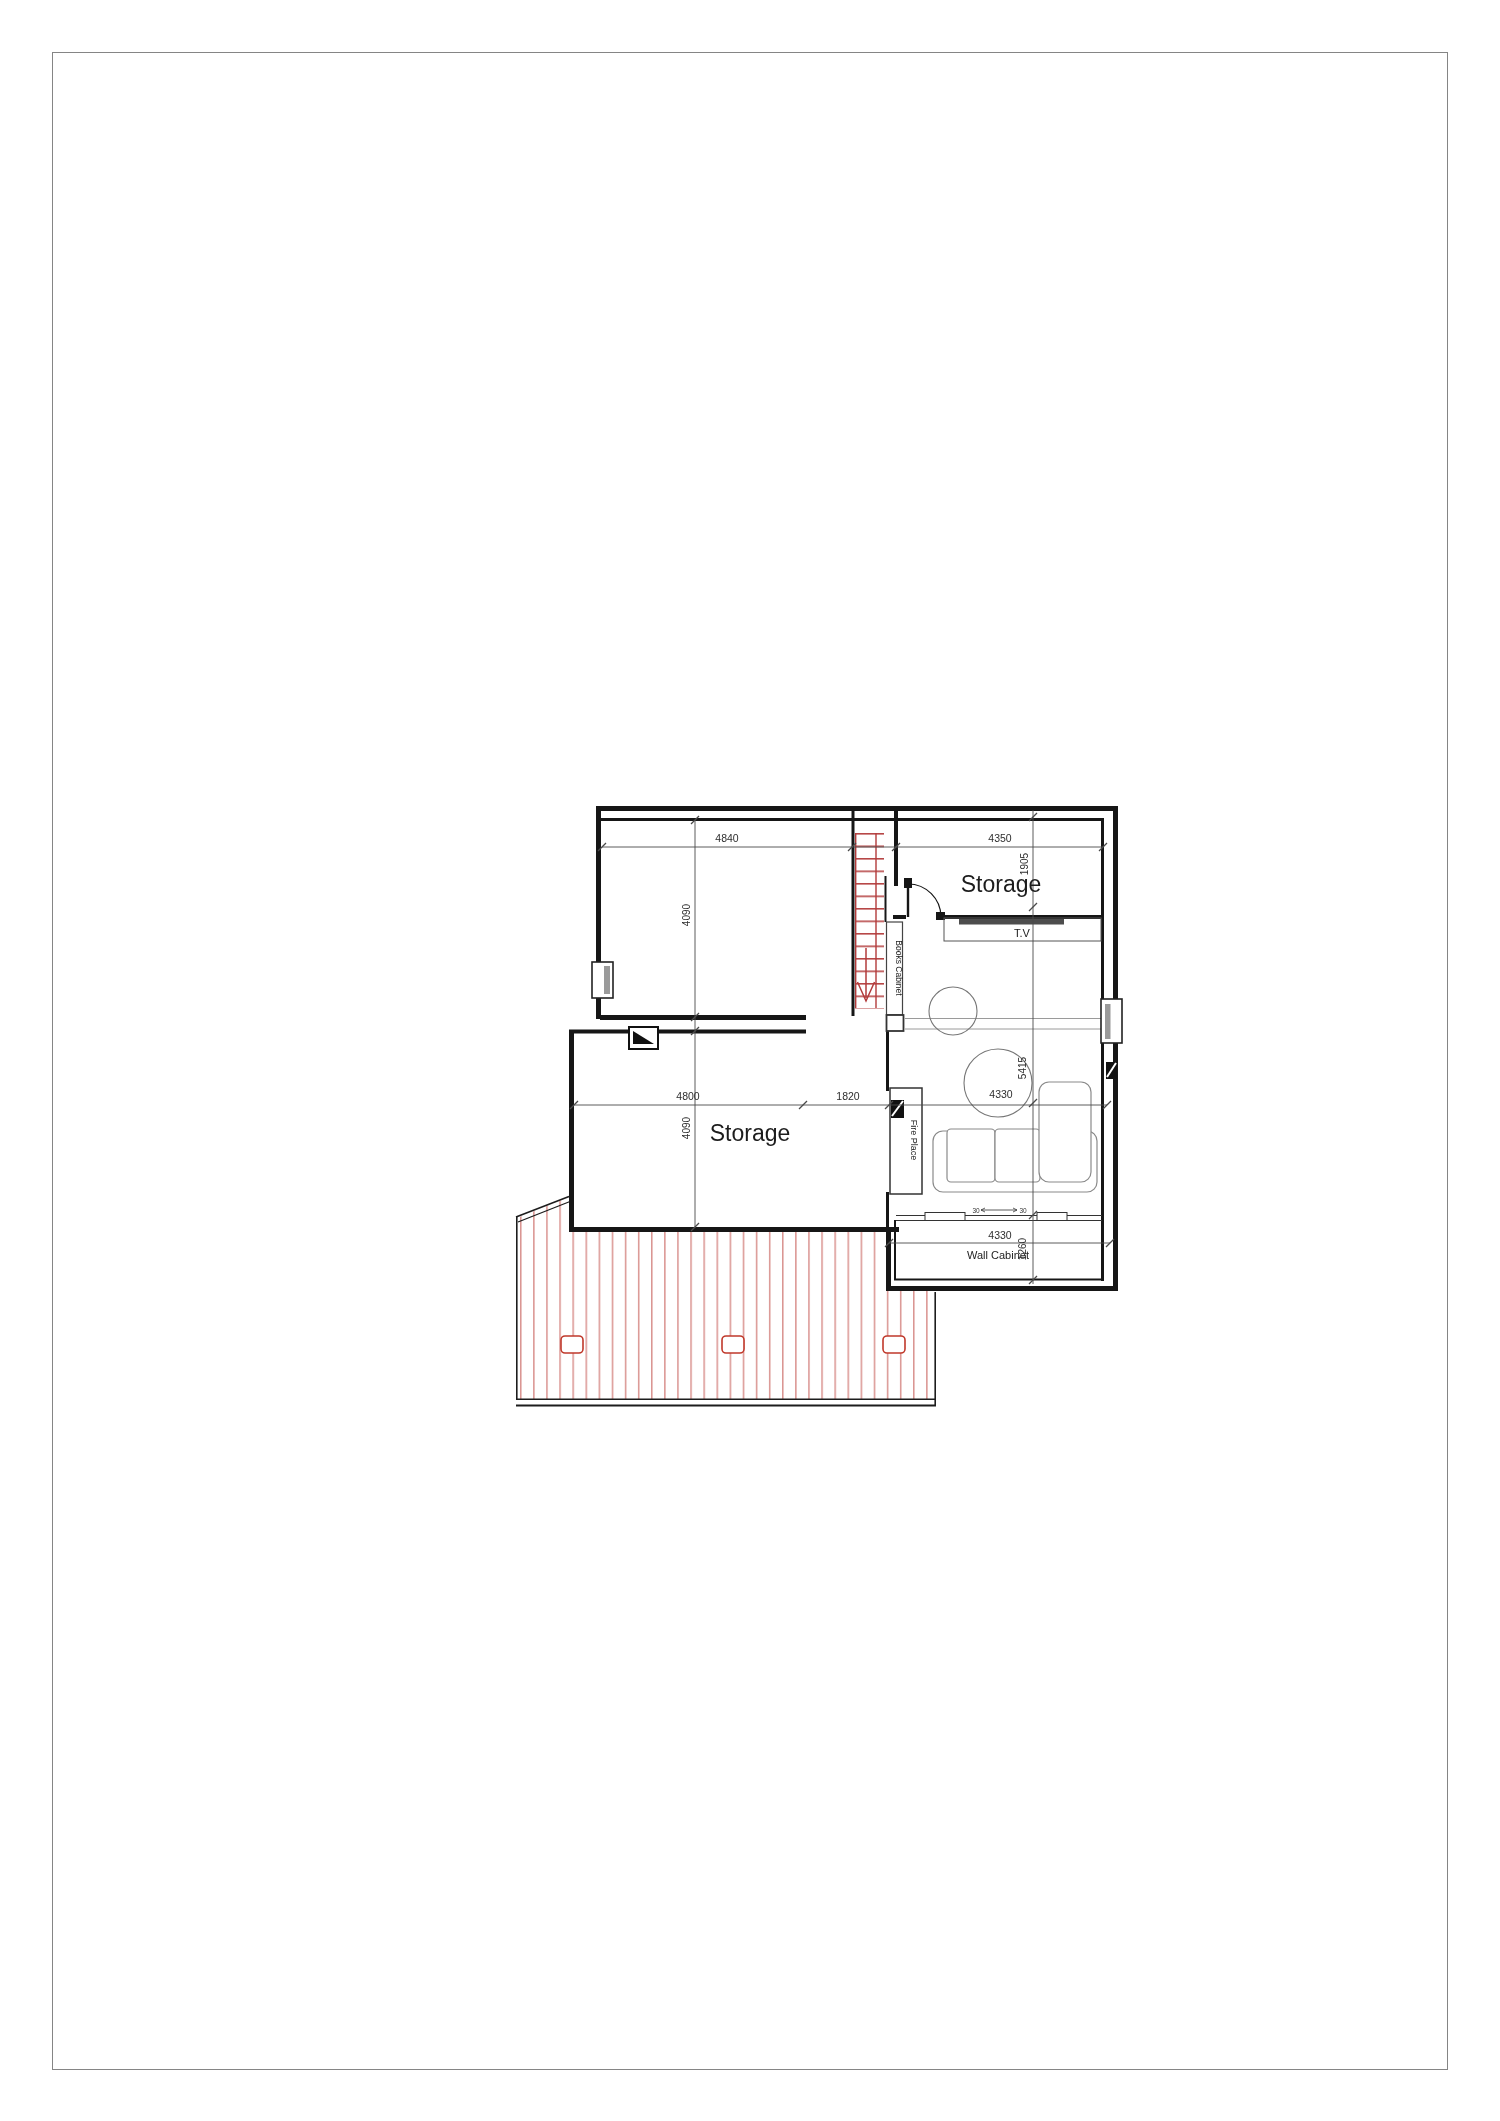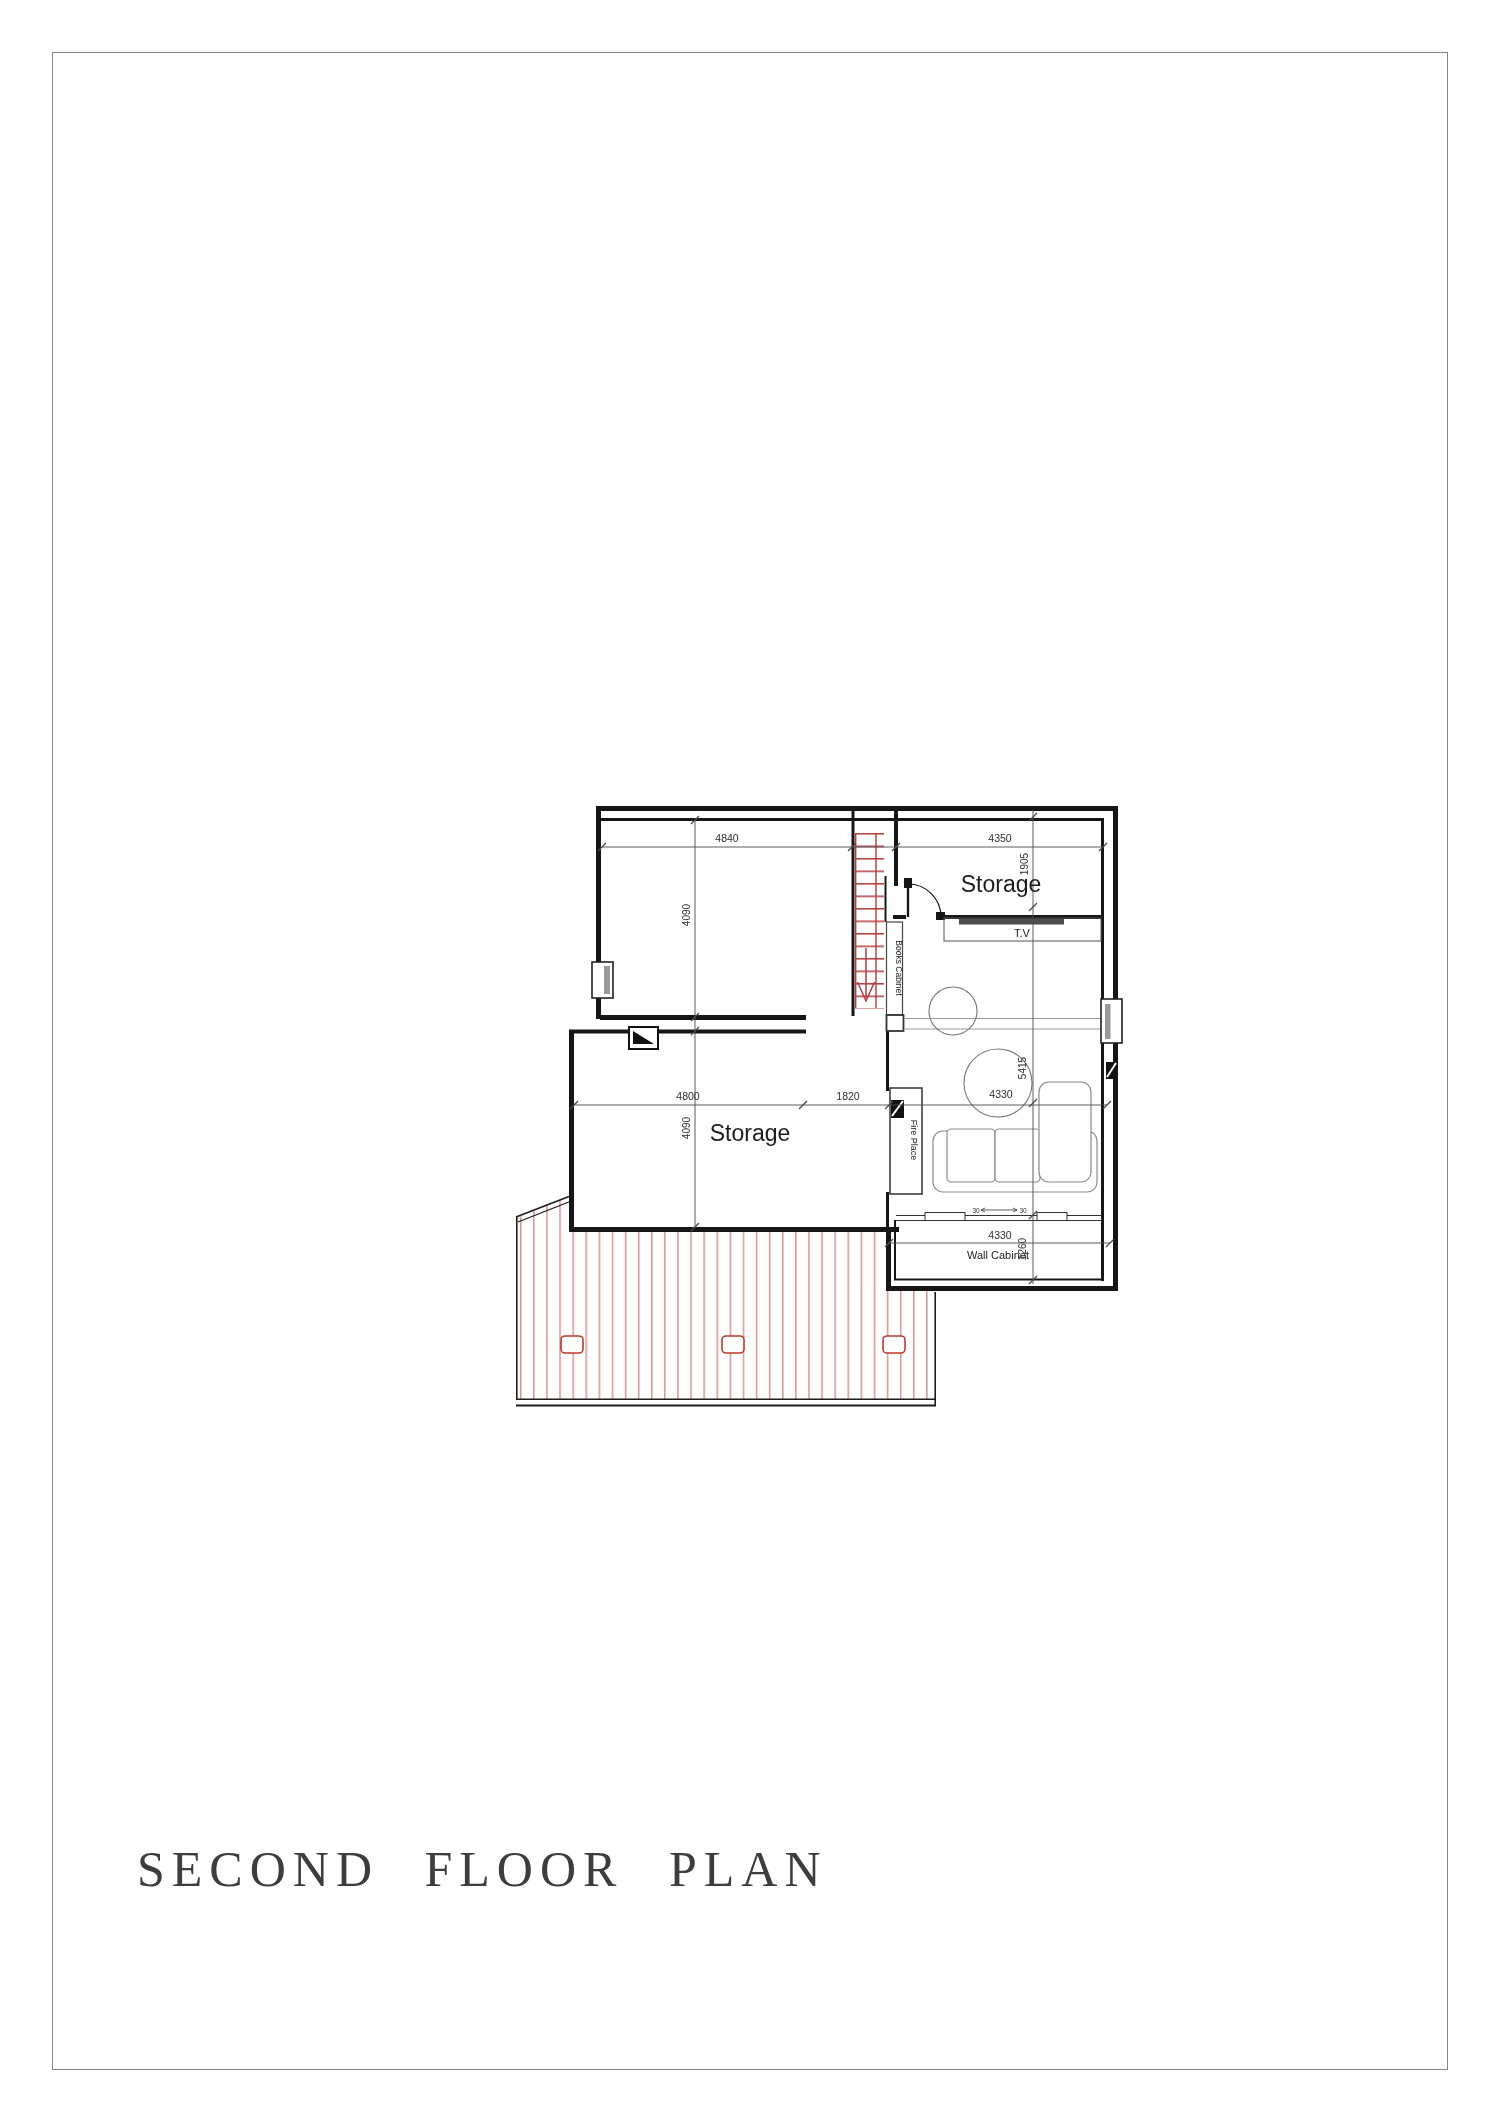--- a/index.html
+++ b/index.html
@@ -210,14 +210,13 @@
     <text class="dim" text-anchor="middle" x="848" y="1100">1820</text>
     <text class="dim" text-anchor="middle" x="1001" y="1098">4330</text>
     <text class="dim-sm" text-anchor="middle" transform="rotate(-90 1026 1068)" x="1026" y="1068">5415</text>
     <text class="dim" text-anchor="middle" x="1000" y="1239">4330</text>
     <text class="dim-sm" text-anchor="middle" transform="rotate(-90 1026 1249)" x="1026" y="1249">1260</text>
 
     <text class="room-label" text-anchor="middle" x="1001" y="892">Storage</text>
     <text class="room-label" text-anchor="middle" x="750" y="1141">Storage</text>
   </svg>
 
-  <div id="title">SECOND FLOOR PLAN</div>
 </div>
 
 </body></html>

